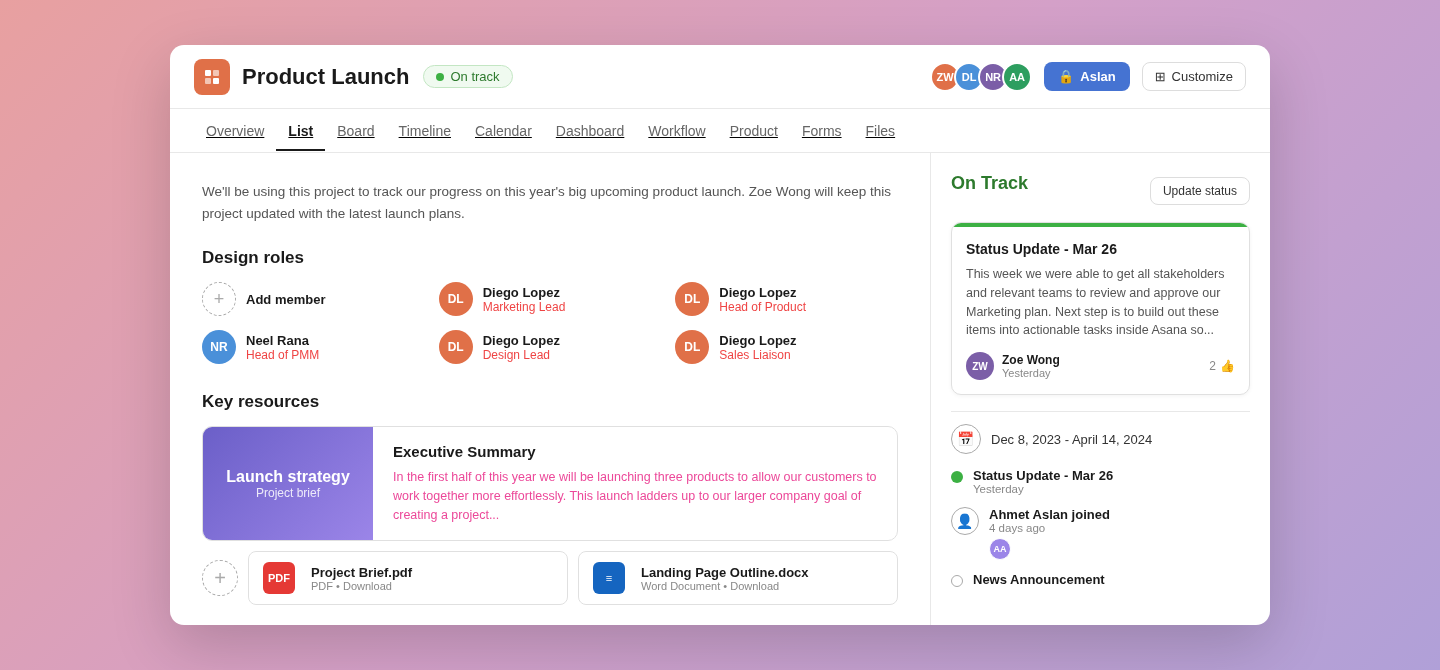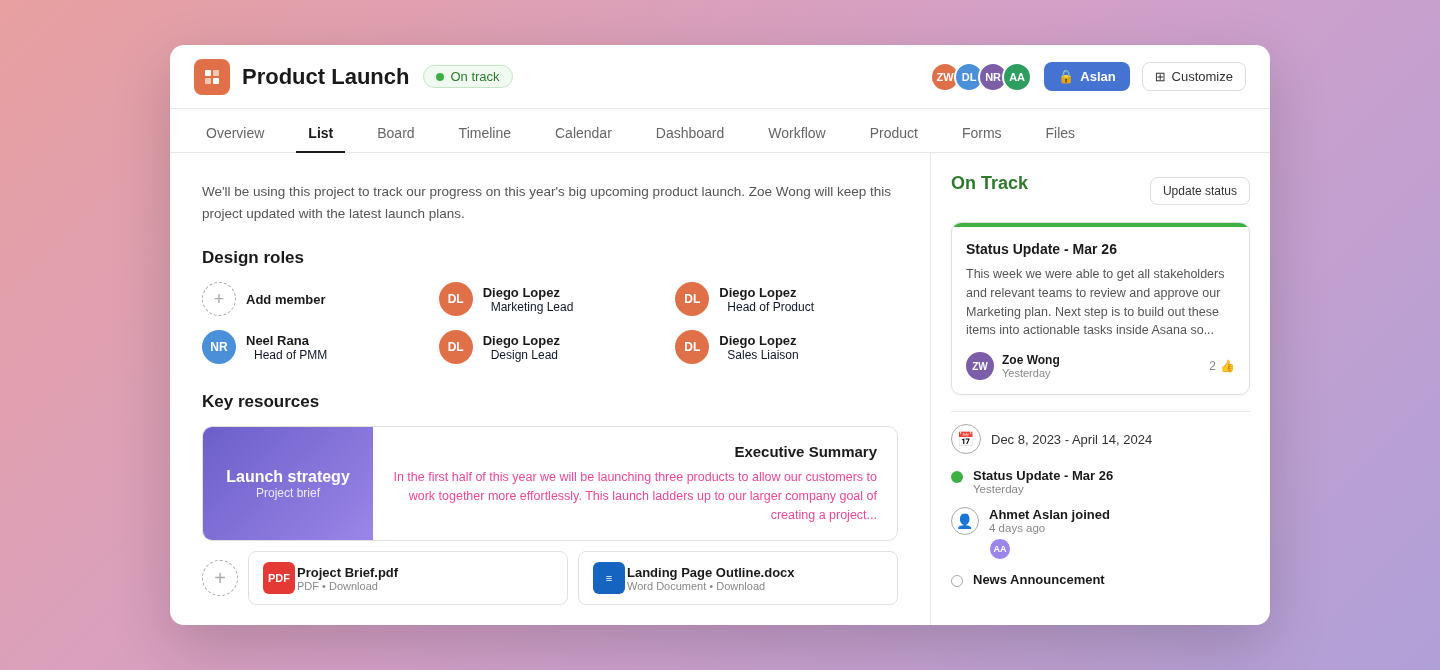--- a/index.html
+++ b/index.html
@@ -118,26 +118,27 @@
       color: #333;
       border: 1px solid #ddd;
       border-radius: 8px;
       padding: 6px 12px;
       font-size: 13px;
       cursor: pointer;
     }
     
     .nav-tabs {
       display: flex;
-      align-items: flex-end;
+      align-items: center;
       padding: 0 24px;
       border-bottom: 1px solid #e8e8e8;
       height: 44px;
       flex-shrink: 0;
-      gap: 20px;
+      gap: 0;
+      text-decoration: underline;
     }
     .nav-tab {
       padding: 10px 12px;
       font-size: 14px;
       color: #666;
       cursor: pointer;
       border-bottom: 2px solid transparent;
       position: relative;
       top: 1px;
       white-space: nowrap;
@@ -205,22 +206,21 @@
       font-weight: 600;
       color: #fff;
     }
     .role-name {
       font-size: 13px;
       font-weight: 600;
       color: #1a1a1a;
     }
     .role-label {
       font-size: 12px;
-      color: #0f172a;
-      margin-left: 8px;
+      color: #ef4444;
     }
     .add-member {
       display: flex;
       align-items: center;
       gap: 10px;
       cursor: pointer;
     }
     .add-circle {
       width: 34px;
       height: 34px;
@@ -265,42 +265,41 @@
       text-align: left;
       margin-bottom: 0;
     }
     .launch-card-sub {
       font-size: 12px;
       opacity: 0.85;
     }
     .exec-summary {
       padding: 16px 20px;
       flex: 1;
-      text-align: right;
     }
     .exec-title {
       font-size: 15px;
       font-weight: 700;
       color: #1a1a1a;
       margin-bottom: 8px;
     }
     .exec-text {
       font-size: 12.5px;
       color: #ec4899;
       line-height: 1.5;
     }
     .files-row {
       display: flex;
       align-items: center;
       gap: 10px;
     }
     .file-card {
       display: flex;
       align-items: center;
-      gap: 2px;
+      gap: 16px;
       border: 1px solid #e0e0e0;
       border-radius: 8px;
       padding: 10px 14px;
       flex: 1;
     }
     .file-icon-pdf {
       width: 32px;
       height: 32px;
       background: #e53935;
       border-radius: 6px;

